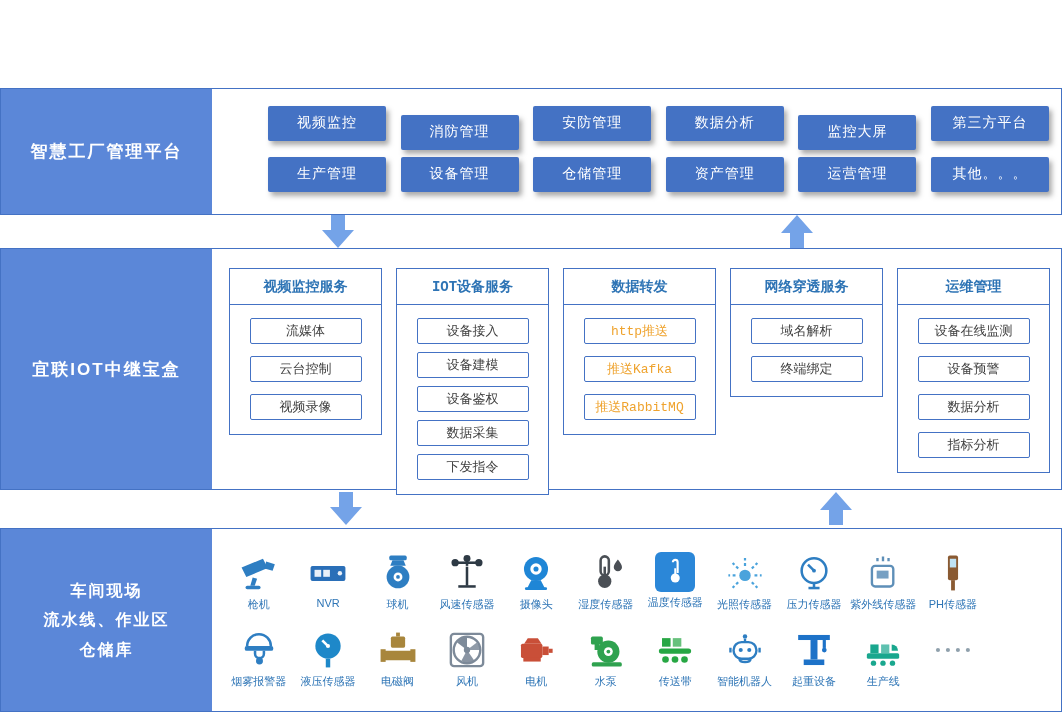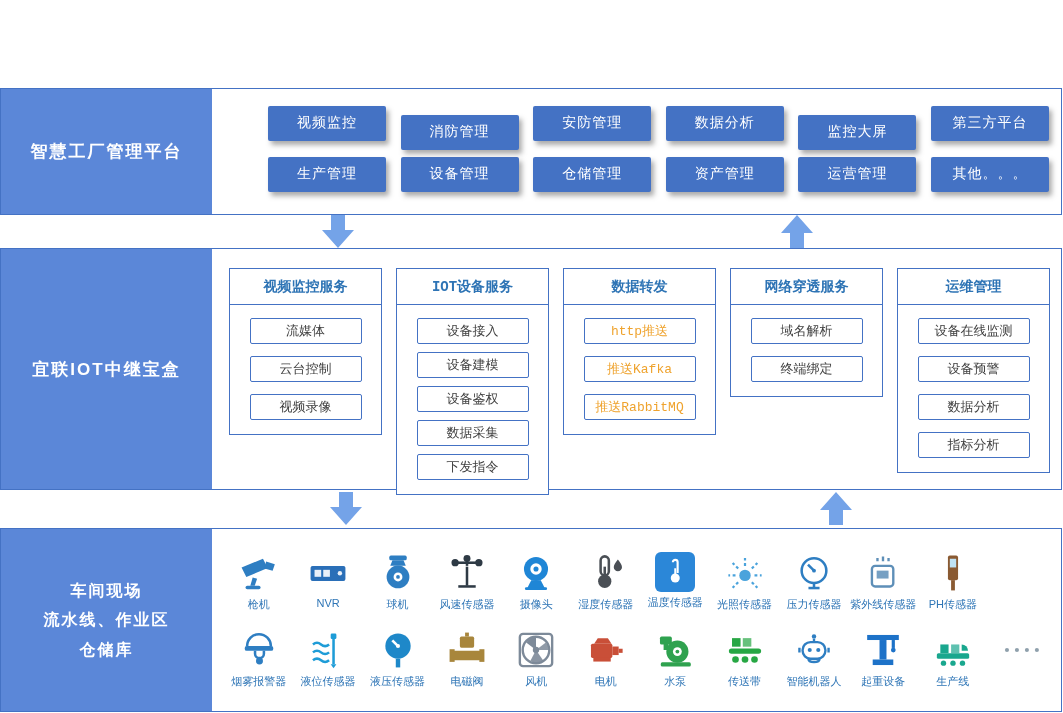--- a/index.html
+++ b/index.html
@@ -303,37 +303,20 @@
                   <path d="M4.5 9.5a7.5 7.5 0 0 1 15 0"></path>
                   <path d="M9.5 12.5v1.8a2.8 2.8 0 0 0 5.6 0v-1.8"></path>
                 </g>
                 <g fill="currentColor">
                   <rect x="3" y="9.5" width="18" height="3" rx="1.2"></rect>
                   <circle cx="12.3" cy="19" r="2.2"></circle>
                 </g>
               </svg>
             </span>
             <div class="dev-label">烟雾报警器</div>
-          </div>
-          <div class="dev">
-            <span class="dev-icon" style="color: rgb(30, 156, 215);">
-              <svg viewBox="0 0 24 24" xmlns="http://www.w3.org/2000/svg" aria-hidden="true">
-                <g fill="none" stroke="currentColor" stroke-width="1.6">
-                  <path d="M15.5 4v17"></path>
-                  <path d="M2.5 8.5c1.7-1.4 3.4-1.4 5.1 0s3.4 1.4 5.1 0"></path>
-                  <path d="M2.5 13.5c1.7-1.4 3.4-1.4 5.1 0s3.4 1.4 5.1 0"></path>
-                  <path d="M2.5 18.5c1.7-1.4 3.4-1.4 5.1 0s3.4 1.4 5.1 0"></path>
-                </g>
-                <g fill="currentColor">
-                  <rect x="13.7" y="1.5" width="3.6" height="3.6" rx=".8"></rect>
-                  <path d="M15.5 23.5 13.7 21h3.6z"></path>
-                </g>
-              </svg>
-            </span>
-            <div class="dev-label">液位传感器</div>
           </div>
           <div class="dev">
             <span class="dev-icon" style="color: rgb(30, 136, 201);">
               <svg viewBox="0 0 24 24" xmlns="http://www.w3.org/2000/svg" aria-hidden="true">
                 <g fill="currentColor">
                   <circle cx="12" cy="9.5" r="8"></circle>
                   <rect x="10.6" y="17.5" width="2.8" height="5.5"></rect>
                 </g>
                 <path d="M12 9.5 8.4 5.9" stroke="#fff" stroke-width="1.6" fill="none"></path>
                 <circle cx="12" cy="9.5" r="1.3" fill="#fff"></circle>

